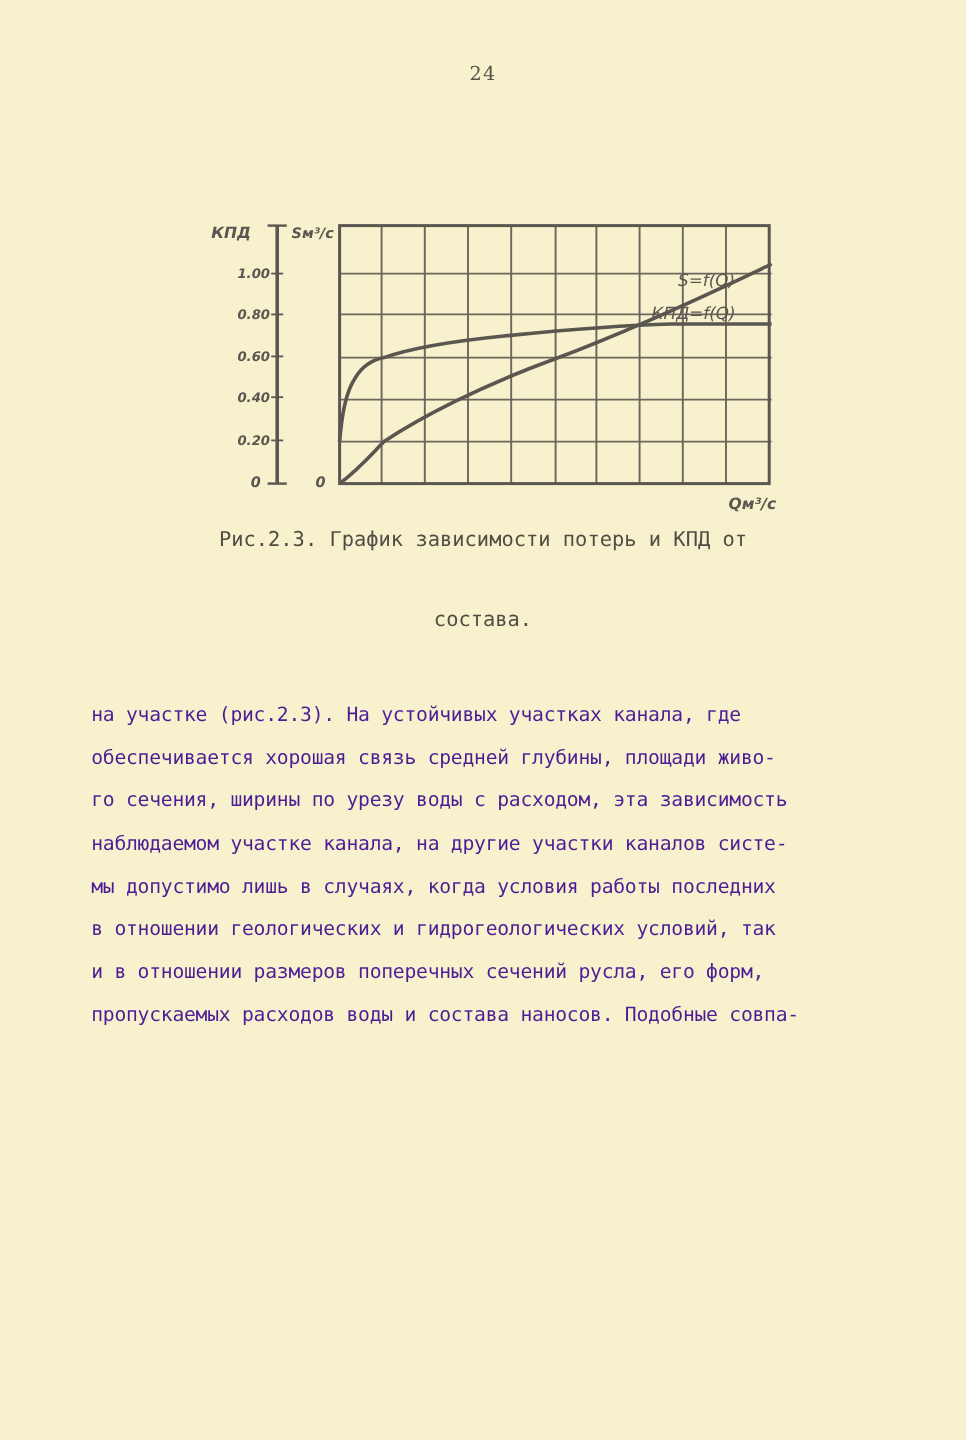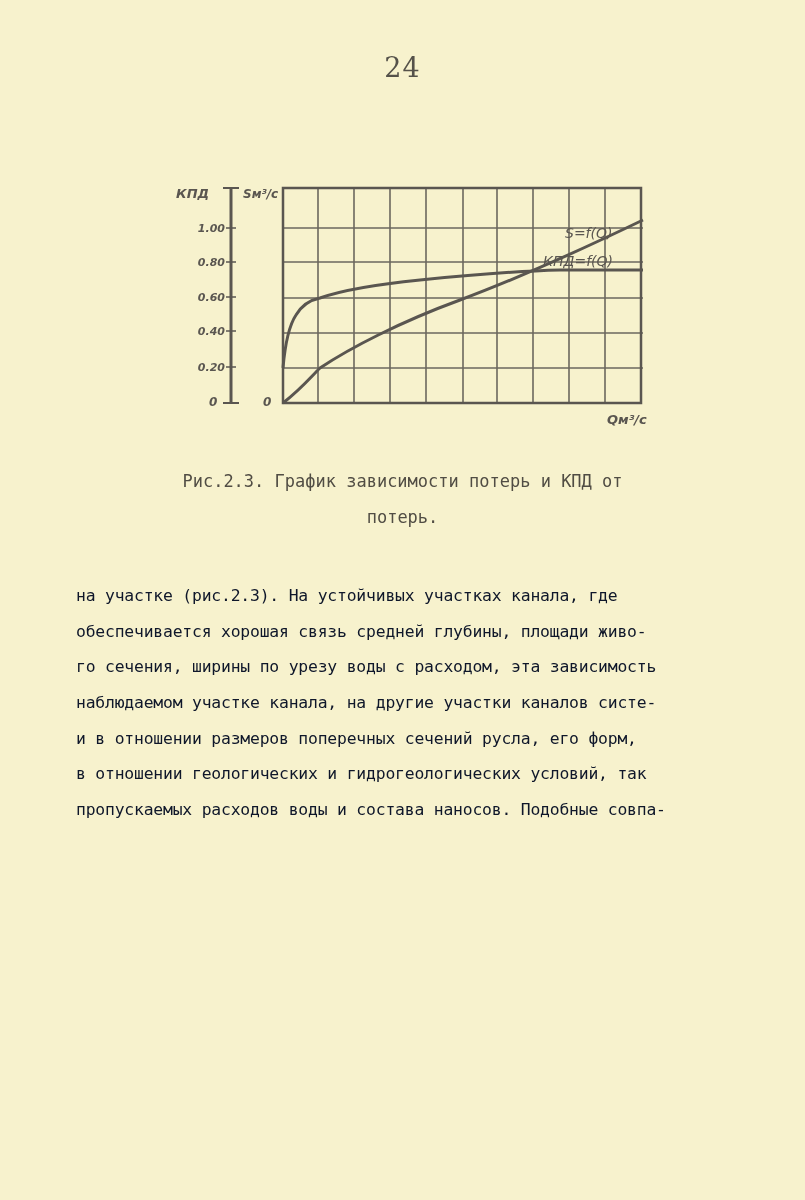--- a/index.html
+++ b/index.html
@@ -5,34 +5,34 @@
   html, body { margin: 0; padding: 0; }
   body {
     width: 805px; height: 1200px;
     background: #f7f2cd;
     position: relative; overflow: hidden;
     font-family: "DejaVu Sans Mono", "Liberation Mono", monospace;
     color: #4a463c;
   }
   .page-number {
     position: absolute; left: 0; width: 805px; top: 52px;
-    text-align: center; font-size: 27px; letter-spacing: 1px;
+    text-align: center; font-size: 16px; letter-spacing: 1px;
     font-family: "DejaVu Serif", "Liberation Serif", serif; color: #55524a;
   }
   .figure { position: absolute; left: 0; top: 0; width: 805px; height: 440px; }
   .figure svg { position: absolute; left: 0; top: 0; }
   .caption {
     position: absolute; left: 0; width: 805px; text-align: center;
     font-size: 17px; color: #514d44;
   }
-  .caption.l1 { top: 471px; left: 0; }
+  .caption.l1 { top: 440px; left: 0; }
   .caption.l2 { top: 507px; }
   .body-text {
     position: absolute; left: 76px; top: 578px; width: 712px;
-    font-size: 16.4px; line-height: 35.7px; color: #0f172a;
+    font-size: 16.4px; line-height: 35.7px; color: #4c1d95;
     letter-spacing: -0.2px;
   }
   .body-text .line { display: block; white-space: nowrap; height: 35.7px; }
   .body-text .indent { padding-left: 54px; }
 </style>
 </head>
 <body>
 
 <div class="page-number">24</div>
 
@@ -85,23 +85,24 @@
 
     <g font-family="DejaVu Sans, sans-serif" font-style="italic" font-size="14" fill="#5a5650">
       <text x="565" y="238">S=f(Q)</text>
       <text x="543" y="266">КПД=f(Q)</text>
     </g>
     <text x="607" y="424" font-family="DejaVu Sans, sans-serif" font-style="italic" font-weight="bold" font-size="13" fill="#5a5650">Qм³/с</text>
   </svg>
 </div>
 
 <div class="caption l1">Рис.2.3. График зависимости потерь и КПД от</div>
-<div class="caption l2">потерь.</div>
+<div class="caption l2">состава.</div>
 
 <div class="body-text">
   <span class="line">на участке (рис.2.3). На устойчивых участках канала, где</span>
   <span class="line">обеспечивается хорошая связь средней глубины, площади живо-</span>
   <span class="line">го сечения, ширины по урезу воды с расходом, эта зависимость</span>
   <span class="line">наблюдаемом участке канала, на другие участки каналов систе-</span>
+  <span class="line">мы допустимо лишь в случаях, когда условия работы последних</span>
+  <span class="line">в отношении геологических и гидрогеологических условий, так</span>
   <span class="line">и в отношении размеров поперечных сечений русла, его форм,</span>
-  <span class="line">в отношении геологических и гидрогеологических условий, так</span>
   <span class="line">пропускаемых расходов воды и состава наносов. Подобные совпа-</span>
 </div>
 
 </body></html>

